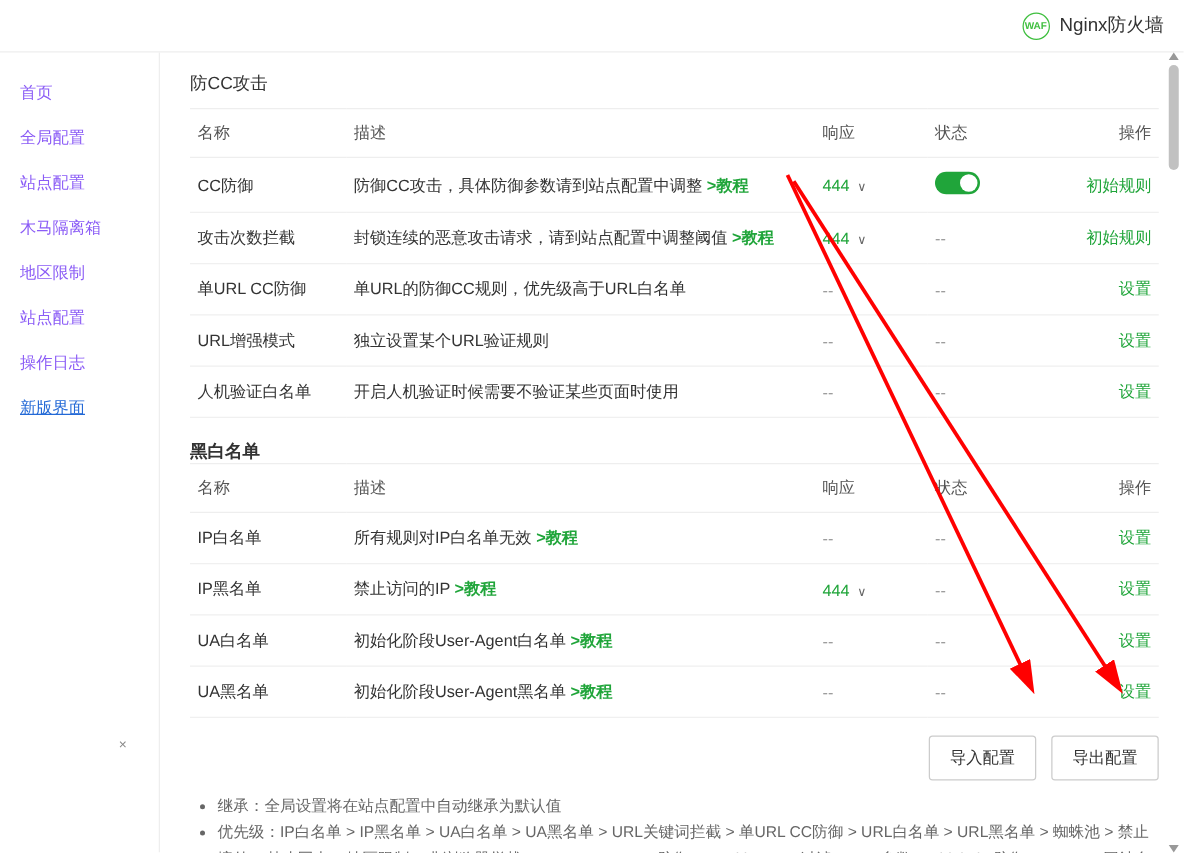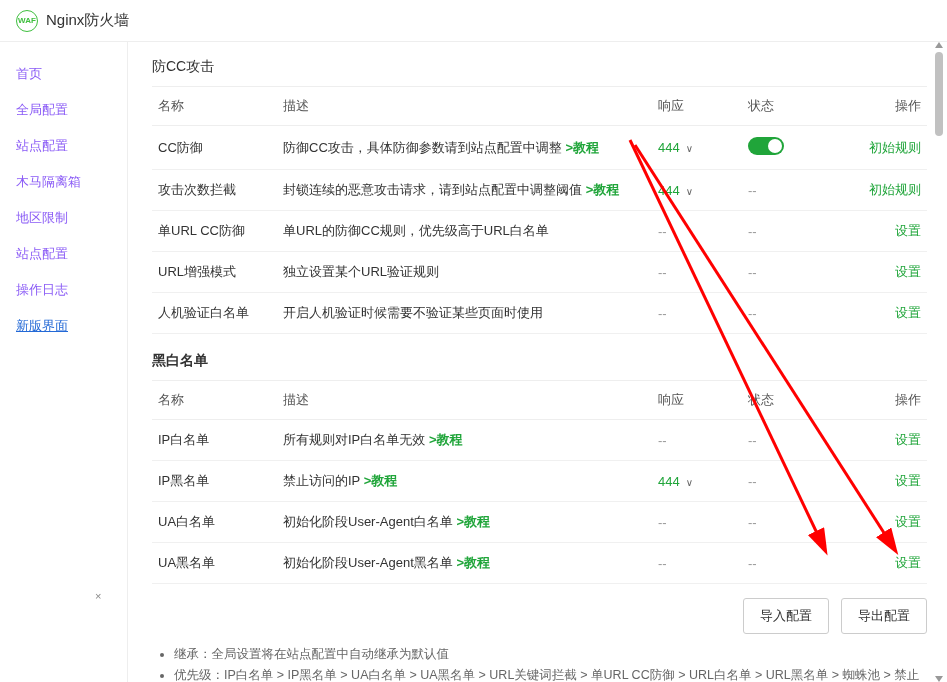--- a/index.html
+++ b/index.html
@@ -1,30 +1,30 @@
 <!DOCTYPE html>
 <html><head>
   <meta charset="utf-8">
   <style>
     * { margin: 0; padding: 0; box-sizing: border-box; }
     body { font-family: -apple-system, "Microsoft YaHei", sans-serif; font-size: 13px; color: #333; background: #fff; width: 947px; height: 682px; overflow: hidden; position: relative; }
-    .header { display: flex; align-items: center; padding: 10px 16px; border-bottom: 1px solid #eee; height: 42px; }
+    .header { display: flex; align-items: center; padding: 10px 16px; border-bottom: 1px solid #eee; height: 42px; justify-content: flex-end; }
     .logo { width: 22px; height: 22px; border-radius: 50%; background: #fff; border: 1px solid #3fbf3f; display: flex; align-items: center; justify-content: center; color: #3fbf3f; font-size: 8px; font-weight: bold; margin-right: 8px; }
     .app-title { font-size: 15px; color: #333; }
     .main { display: flex; height: calc(100% - 42px); }
     .sidebar { width: 128px; border-right: 1px solid #eee; padding-top: 14px; position: relative; }
     .sidebar-item { padding: 9px 16px; cursor: pointer; font-size: 13px; color: #8b5cf6; }
     .sidebar-item.active { color: #2369d6; text-decoration: underline; }
     .close-x { position: absolute; bottom: 80px; left: 95px; font-size: 11px; color: #888; cursor: pointer; }
     .content { flex: 1; padding: 12px 20px 16px 24px; overflow-y: auto; position: relative; }
     .scrollbar { position: absolute; right: 4px; top: 52px; width: 8px; height: 84px; background: #c1c1c1; border-radius: 4px; }
     .scrollbar-track-up { position: absolute; right: 4px; top: 42px; width: 0; height: 0; border-left: 4px solid transparent; border-right: 4px solid transparent; border-bottom: 6px solid #999; }
     .scrollbar-track-down { position: absolute; right: 4px; bottom: 0px; width: 0; height: 0; border-left: 4px solid transparent; border-right: 4px solid transparent; border-top: 6px solid #999; }
     .section-title { font-size: 14px; font-weight: normal; margin-bottom: 10px; margin-top: 4px; }
-    .section2-title { font-size: 14px; font-weight: bold; margin-bottom: 10px; margin-top: 18px; }
+    .section2-title { font-size: 14px; font-weight: bold; margin-bottom: 0; margin-top: 18px; }
     table { width: 100%; border-collapse: collapse; }
     th { text-align: left; padding: 10px 6px; border-bottom: 1px solid #eee; font-weight: normal; color: #555; font-size: 13px; border-top: 1px solid #eee; }
     th.op, td.op { text-align: right; }
     td { padding: 11px 6px; border-bottom: 1px solid #f0f0f0; vertical-align: middle; font-size: 13px; color: #333; }
     .col-name { width: 125px; }
     .col-desc { width: 375px; }
     .col-resp { width: 90px; }
     .col-status { width: 110px; }
     .tutorial { color: #20a53a; cursor: pointer; font-weight: bold; }
     .resp-val { color: #20a53a; font-weight: 500; }

